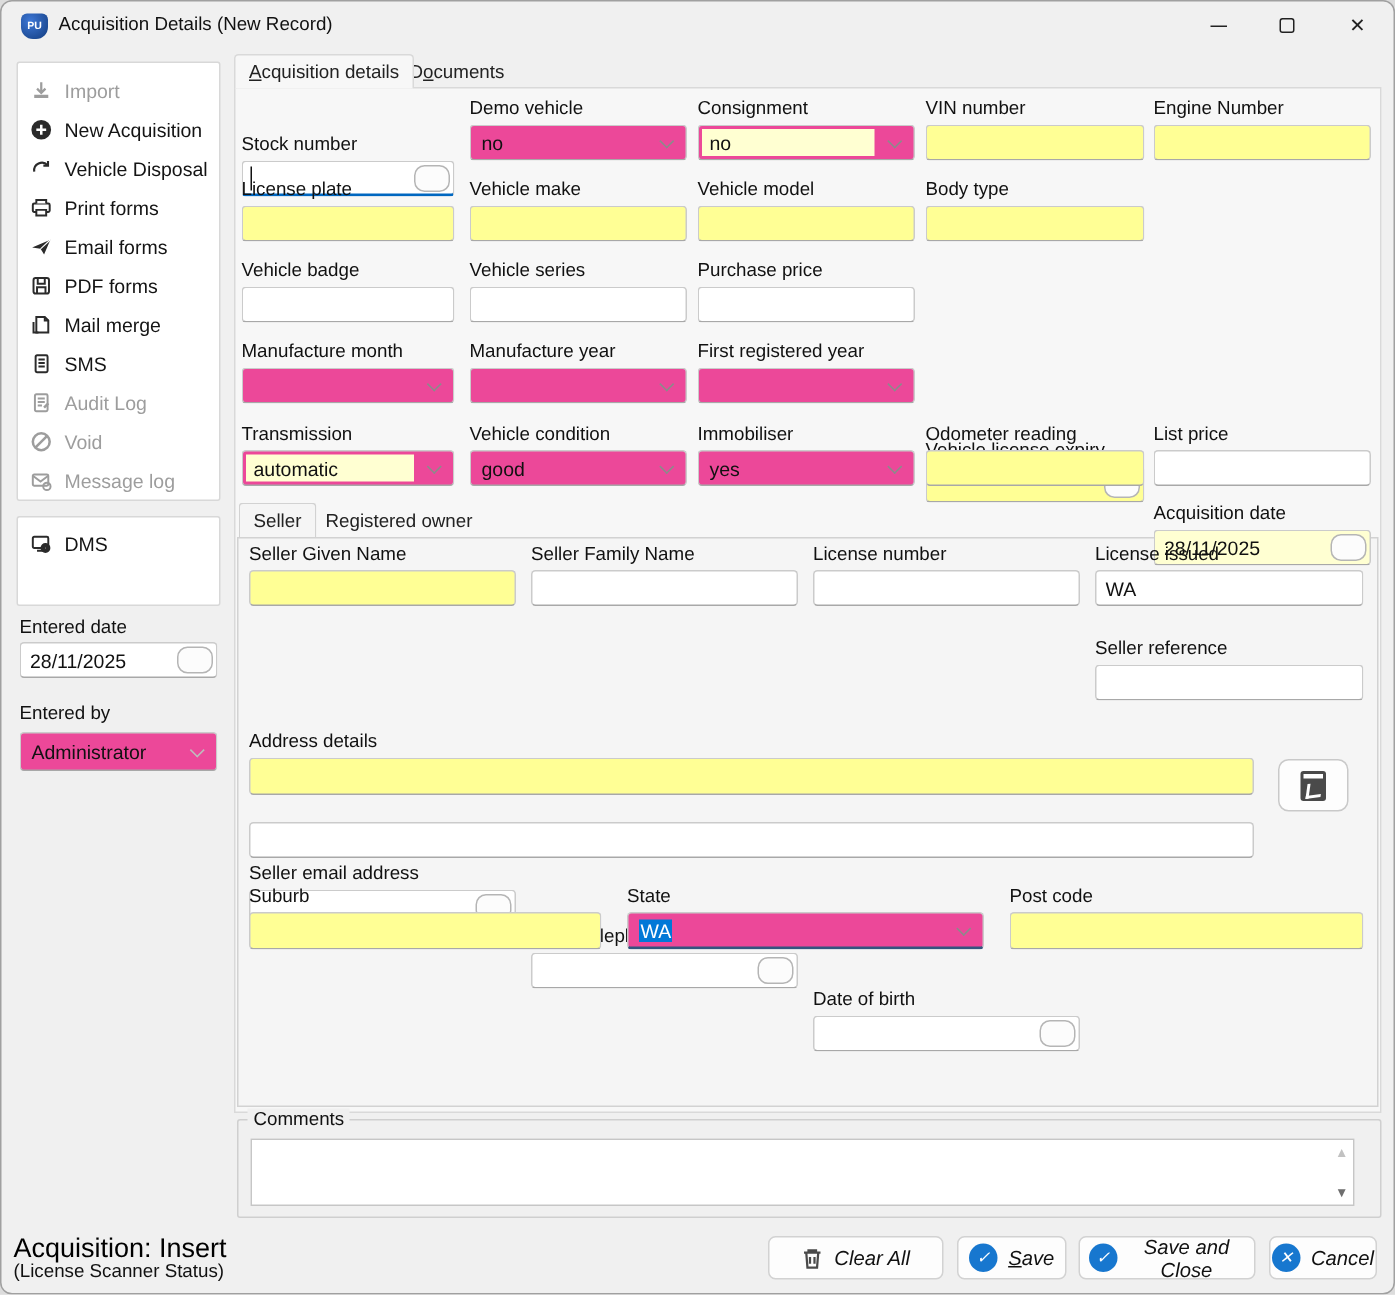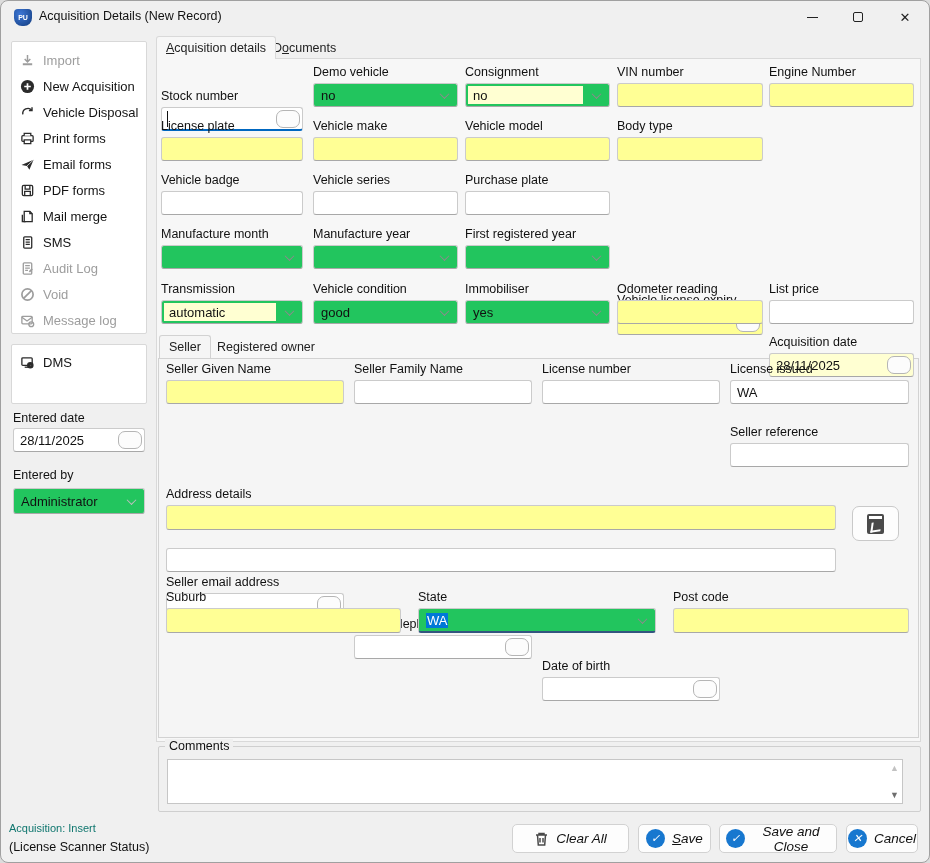--- a/index.html
+++ b/index.html
@@ -49,21 +49,21 @@
         padding:0 6px; color:#111; outline:none; }
   .tf.req  { background:#ffff95; }
   .tf.soft { background:#ffffd2; }
   .tf.focus { border-bottom:2px solid #0067c0; }
   .withbtn { position:relative; }
   .withbtn .tf { padding-right:18px; }
   .minibtn { position:absolute; right:3px; bottom:3px; width:24px; height:18px;
              border:1px solid #b5b5b5; border-radius:7px; background:#fcfcfc; padding:0; }
   .caret { position:absolute; left:6px; bottom:4px; width:1px; height:16px; background:#111; }
 
-  .combo { display:flex; align-items:stretch; height:24px; background:#22c55e; border:1px solid #cbcbcb;
+  .combo { display:flex; align-items:stretch; height:24px; background:#ec4899; border:1px solid #cbcbcb;
            border-bottom-color:#a8a8a8; border-radius:3px; padding:2px 0 2px 2px; }
   .combo .val { flex:1; display:flex; align-items:center; padding:0 5px; font-size:13px; color:#111; }
   .combo.soft .val { background:#ffffd2; }
   .combo .chevzone { width:26px; display:flex; align-items:center; justify-content:center; }
   .chev { width:7px; height:7px; border-right:1.4px solid #8b8b8b; border-bottom:1.4px solid #8b8b8b;
           transform:rotate(45deg) translate(-1px,-1px); }
   .combo.focus { border-bottom:2px solid #33557f; }
   .selhl { background:#0078d7; color:#fff; padding:0 1px; }
 
   
@@ -73,21 +73,21 @@
   .scrollarrow { position:absolute; right:3px; font-size:9px; }
   .scrollarrow.up { top:3px; color:#c2c2c2; }
   .scrollarrow.down { bottom:3px; color:#6e6e6e; }
 
   
   .btn { position:absolute; display:flex; align-items:center; justify-content:center; gap:7px;
          height:29px; background:#fdfdfd; border:1px solid #d2d2d2; border-radius:5px;
          font-size:13.5px; color:#111; cursor:default;font-style:italic; }
   .bluedot { width:19px; height:19px; border-radius:50%; background:#1777cf; color:#fff;
              display:flex; align-items:center; justify-content:center; font-size:11px; flex:none; }
-  .status1 { position:absolute; left:8px; top:821px; font-size:11px; color:#0f766e; }
+  .status1 { position:absolute; left:8px; top:821px; font-size:18px; color:#000000; }
   .status2 { position:absolute; left:8px; top:839px; font-size:12.5px; color:#111; }
 
   .lookupbtn { position:absolute; left:851px; top:505px; width:47px; height:35px; z-index:6;
                border:1px solid #c9c9c9; border-radius:7px; background:#fdfdfd;
                display:flex; align-items:center; justify-content:center; }
   .lookupglyph { width:17px; height:20px; background:#4a4a4a; border-radius:2px; position:relative; }
   .lookupglyph:before { content:""; position:absolute; left:2px; top:2px; right:2px; height:3px; background:#fff; }
   .lookupglyph:after { content:""; position:absolute; left:4px; top:8px; width:8px; height:8px;
                        border-left:2px solid #fff; border-bottom:2px solid #fff; transform:rotate(0deg) skew(-8deg,-8deg); }
   u { text-decoration:underline; }
@@ -278,21 +278,21 @@
 
   <div class="cell" style="left:160px; top:172px; width:142px;">
     <span class="lbl">Vehicle badge</span>
     <input class="tf" value="" style="">
   </div>
   <div class="cell" style="left:312px; top:172px; width:145px;">
     <span class="lbl">Vehicle series</span>
     <input class="tf" value="" style="">
   </div>
   <div class="cell" style="left:464px; top:172px; width:145px;">
-    <span class="lbl">Purchase plate</span>
+    <span class="lbl">Purchase price</span>
     <input class="tf" value="" style="">
   </div>
 
   <div class="cell" style="left:160px; top:226px; width:142px;">
     <span class="lbl">Manufacture month</span>
     <div class="combo">
       <span class="val"></span>
       <span class="chevzone">
           <span class="chev"></span>
         </span>

